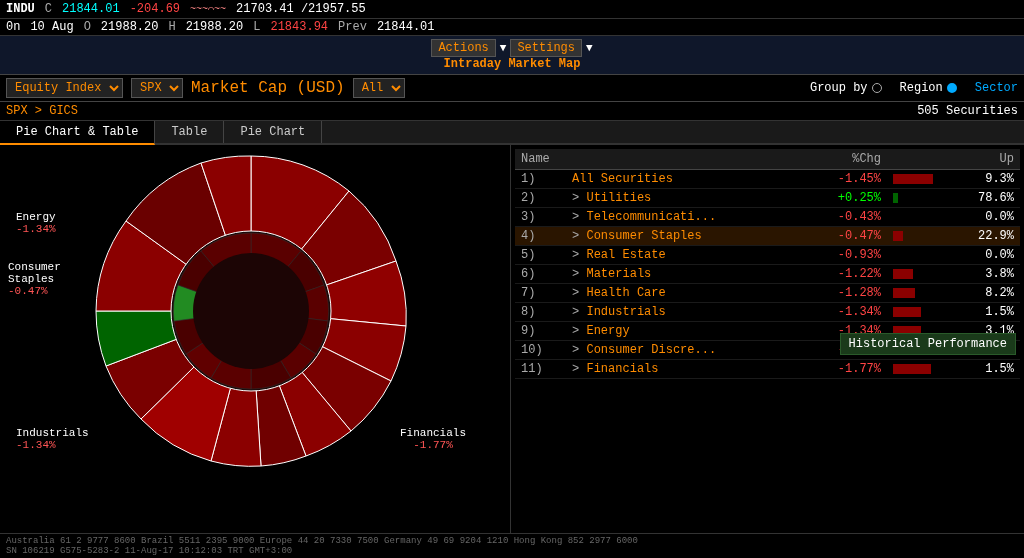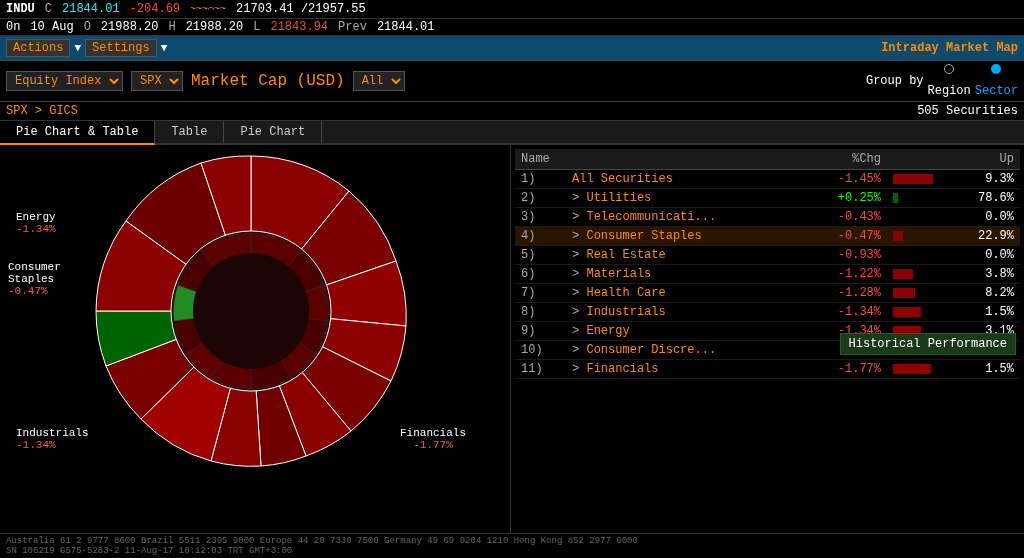--- a/index.html
+++ b/index.html
@@ -36,26 +36,27 @@
       padding: 1px 6px;
       display: flex;
       align-items: center;
       gap: 10px;
       font-size: 12px;
       border-bottom: 1px solid #333;
     }
 
     
     .actions-bar {
-      background: #0c4a6e;
+      background: #0f172a;
       padding: 3px 6px;
       display: flex;
       align-items: center;
       justify-content: space-between;
       border-bottom: 1px solid #444;
+      flex-direction: column;
     }
     .actions-left { display: flex; gap: 4px; align-items: center; }
     .actions-right {
       color: #ff8c00;
       font-size: 12px;
       font-weight: bold;
     }
 
     .dropdown-btn {
       background: #333;
@@ -87,21 +88,21 @@
     }
     .filter-spacer { flex: 1; }
     .group-by-section {
       display: flex;
       align-items: center;
       gap: 4px;
       color: #fff;
       font-size: 12px;
       margin-left: 12px;
     }
-    .radio-label { display: flex; align-items: center; gap: 10px; cursor: pointer; flex-direction: column; }
+    .radio-label { display: flex; align-items: center; gap: 18px; cursor: pointer; }
     .radio-dot-empty { width: 10px; height: 10px; border-radius: 50%; border: 1px solid #aaa; display: inline-block; }
     .radio-dot-filled { width: 10px; height: 10px; border-radius: 50%; border: 2px solid #00aaff; background: #00aaff; display: inline-block; }
 
     
     .breadcrumb {
       background: #000;
       padding: 2px 6px;
       font-size: 12px;
       color: #ff8c00;
       border-bottom: 1px solid #333;

